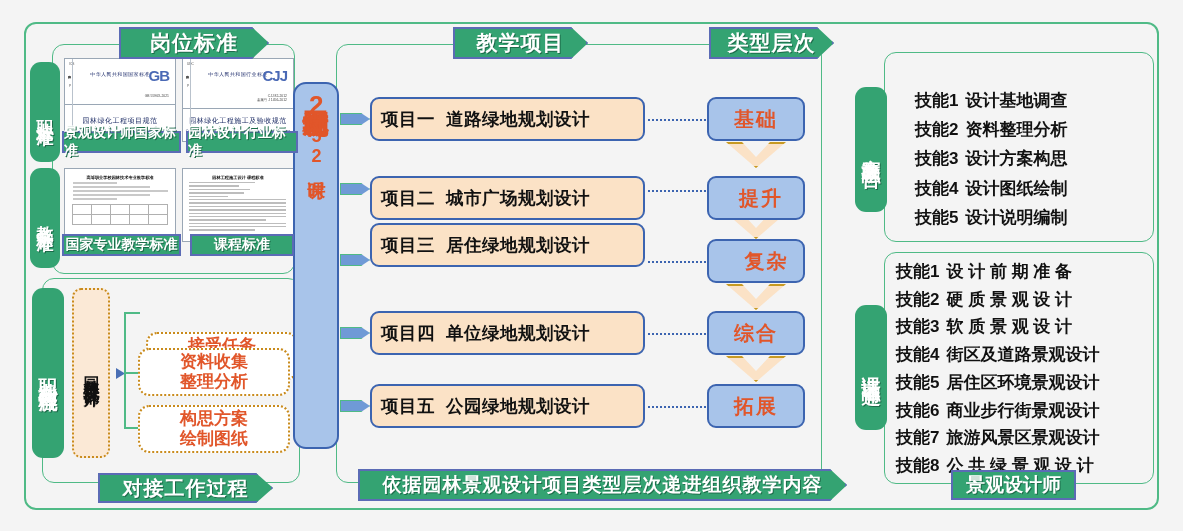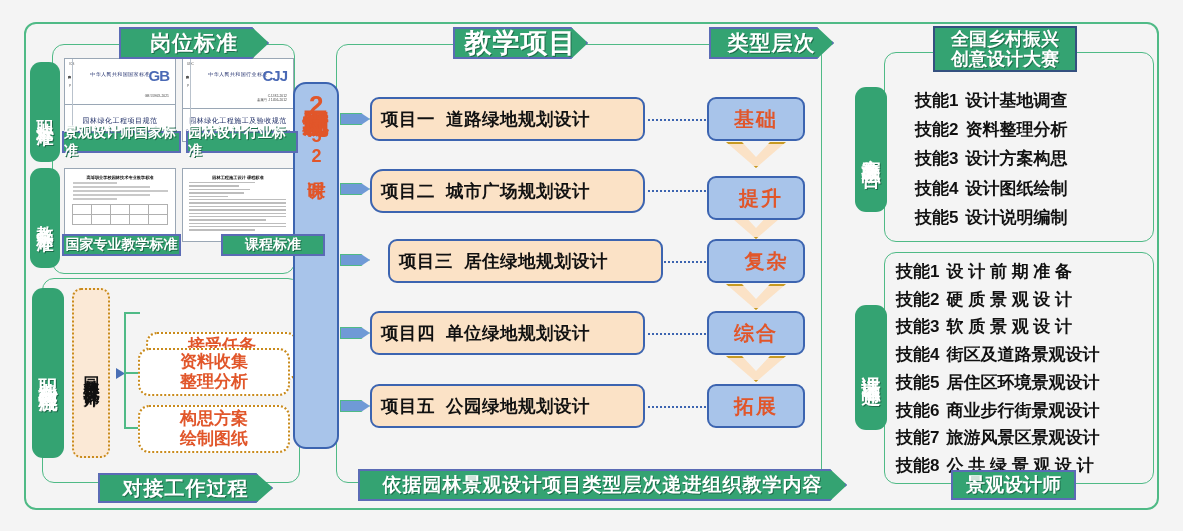--- a/index.html
+++ b/index.html
@@ -185,21 +185,21 @@
   <div class="outer-frame"></div>
 
   <div class="sub-frame" style="left:52px;top:44px;width:243px;height:230px;"></div>
   <div class="sub-frame" style="left:42px;top:278px;width:258px;height:205px;"></div>
   <div class="sub-frame" style="left:336px;top:44px;width:486px;height:439px;"></div>
   <div class="sub-frame" style="left:884px;top:52px;width:270px;height:190px;"></div>
   <div class="sub-frame" style="left:884px;top:252px;width:270px;height:232px;"></div>
 
   <div class="banner" style="left:119px;top:27px;width:150px;height:32px;font-size:21px;">岗位标准</div>
 
-  <div class="banner" style="left:453px;top:27px;width:135px;height:32px;font-size:27px;">教学项目</div>
+  <div class="banner" style="left:453px;top:27px;width:135px;height:32px;font-size:21px;">教学项目</div>
 
   <div class="banner" style="left:709px;top:27px;width:125px;height:32px;font-size:21px;">类型层次</div>
 
   <div class="vpill" style="left:30px;top:62px;width:30px;height:100px;font-size:17px;">职业标准</div>
 
   <div class="vpill" style="left:30px;top:168px;width:30px;height:100px;font-size:17px;">教学标准</div>
 
   <div class="vpill" style="left:32px;top:288px;width:32px;height:170px;font-size:19px;">职业岗位流程</div>
 
   <div class="doc" style="left:64px;top:58px;width:112px;height:84px;">
@@ -271,21 +271,21 @@
     <div class="para" style="width:88%"></div>
     <div class="para" style="width:70%"></div>
     <div class="para" style="width:88%"></div>
     <div class="para" style="width:88%"></div>
     <div class="para" style="width:60%"></div>
   </div>
 
   <div class="doc-label" style="left:62px;top:131px;width:119px;height:22px;font-size:14px;">景观设计师国家标准</div>
   <div class="doc-label" style="left:186px;top:131px;width:112px;height:22px;font-size:14px;">园林设计行业标准</div>
   <div class="doc-label" style="left:62px;top:234px;width:119px;height:22px;font-size:14px;">国家专业教学标准</div>
-  <div class="doc-label" style="left:190px;top:234px;width:104px;height:22px;font-size:14px;margin-left:31px;">课程标准</div>
+  <div class="doc-label" style="left:190px;top:234px;width:104px;height:22px;font-size:14px;">课程标准</div>
 
   <div class="dot-col" style="left:72px;top:288px;width:38px;height:170px;">园林景观设计师</div>
 
   <div class="dot-marker" style="left:116px;top:368px;"></div>
 
   <div class="gline" style="left:124px;top:312px;width:2px;height:115px;"></div>
   <div class="gline" style="left:124px;top:312px;width:16px;height:2px;"></div>
   <div class="gline" style="left:124px;top:372px;width:16px;height:2px;"></div>
   <div class="gline" style="left:124px;top:427px;width:16px;height:2px;"></div>
 
@@ -312,25 +312,25 @@
   <div class="connector" style="top:113px;"></div>
   <div class="connector" style="top:183px;"></div>
   <div class="connector" style="top:254px;"></div>
   <div class="connector" style="top:327px;"></div>
   <div class="connector" style="top:400px;"></div>
 
   <div class="proj-box" style="top:97px;">
     <span class="num">项目一</span>
     <span>道路绿地规划设计</span>
   </div>
-  <div class="proj-box" style="top:169px;border-radius:13px;">
+  <div class="proj-box" style="top:176px;">
     <span class="num">项目二</span>
     <span>城市广场规划设计</span>
   </div>
-  <div class="proj-box" style="top:239px;margin-left:18px;">
+  <div class="proj-box" style="top:223px;">
     <span class="num">项目三</span>
     <span>居住绿地规划设计</span>
   </div>
   <div class="proj-box" style="top:384px;">
     <span class="num">项目五</span>
     <span>公园绿地规划设计</span>
   </div>
   <div class="proj-box" style="top:311px;">
     <span class="num">项目四</span>
     <span>单位绿地规划设计</span>
@@ -351,24 +351,20 @@
   <div class="level-box" style="top:311px;">综合</div>
   <div class="chev" style="top:356px;"></div>
   <div class="level-box" style="top:384px;">拓展</div>
 
   <div class="banner" style="left:358px;top:469px;width:489px;height:32px;font-size:19px;">依据园林景观设计项目类型层次递进组织教学内容</div>
 
   <div class="vpill" style="left:855px;top:87px;width:32px;height:125px;font-size:19px;">赛教融合</div>
 
   <div class="vpill" style="left:855px;top:305px;width:32px;height:125px;font-size:19px;">课证融通</div>
 
-  <div class="race-title" style="left:933px;top:26px;width:144px;height:46px;font-size:18px;">
-    <div>全国乡村振兴</div>
-    <div>创意设计大赛</div>
-  </div>
 
   <div class="skill-list" style="left:915px;top:86px;font-size:17px;line-height:1.72;">
     <div class="row">
         <span class="k">技能1</span>
         <span>设计基地调查</span>
       </div>
     <div class="row">
         <span class="k">技能2</span>
         <span>资料整理分析</span>
       </div>

